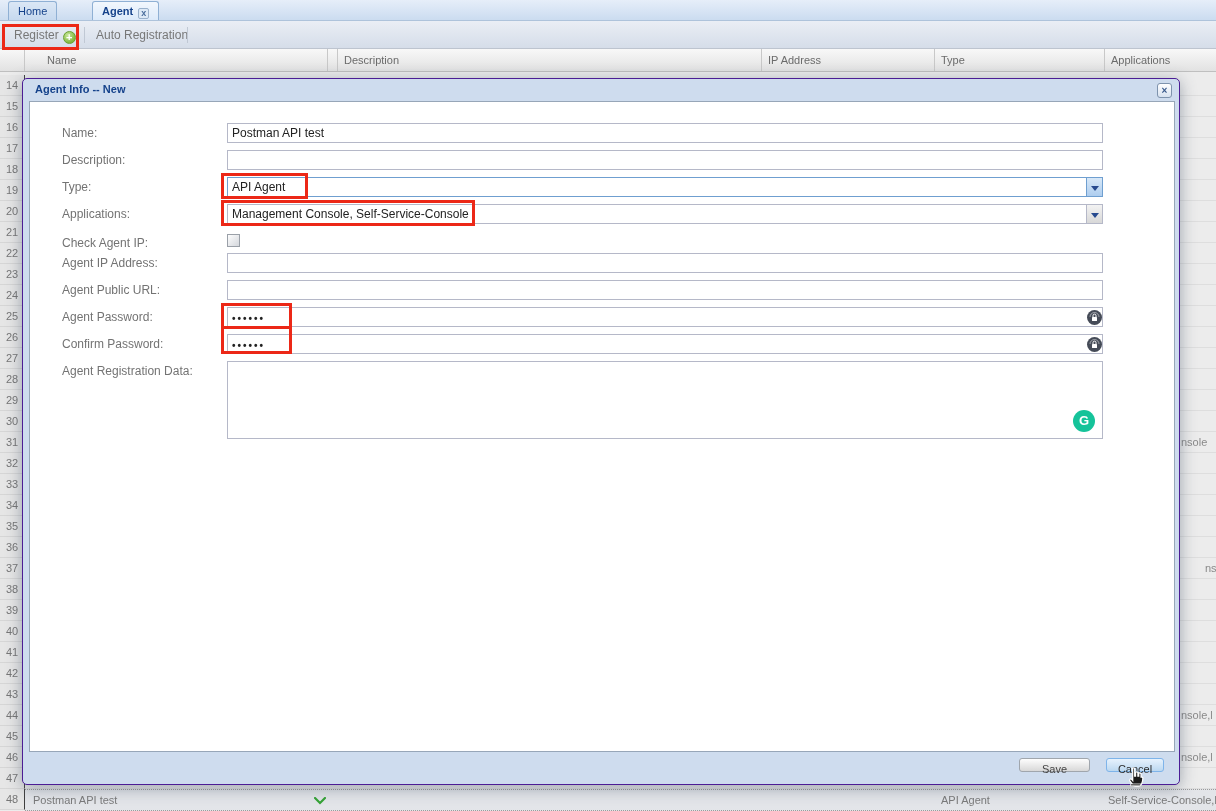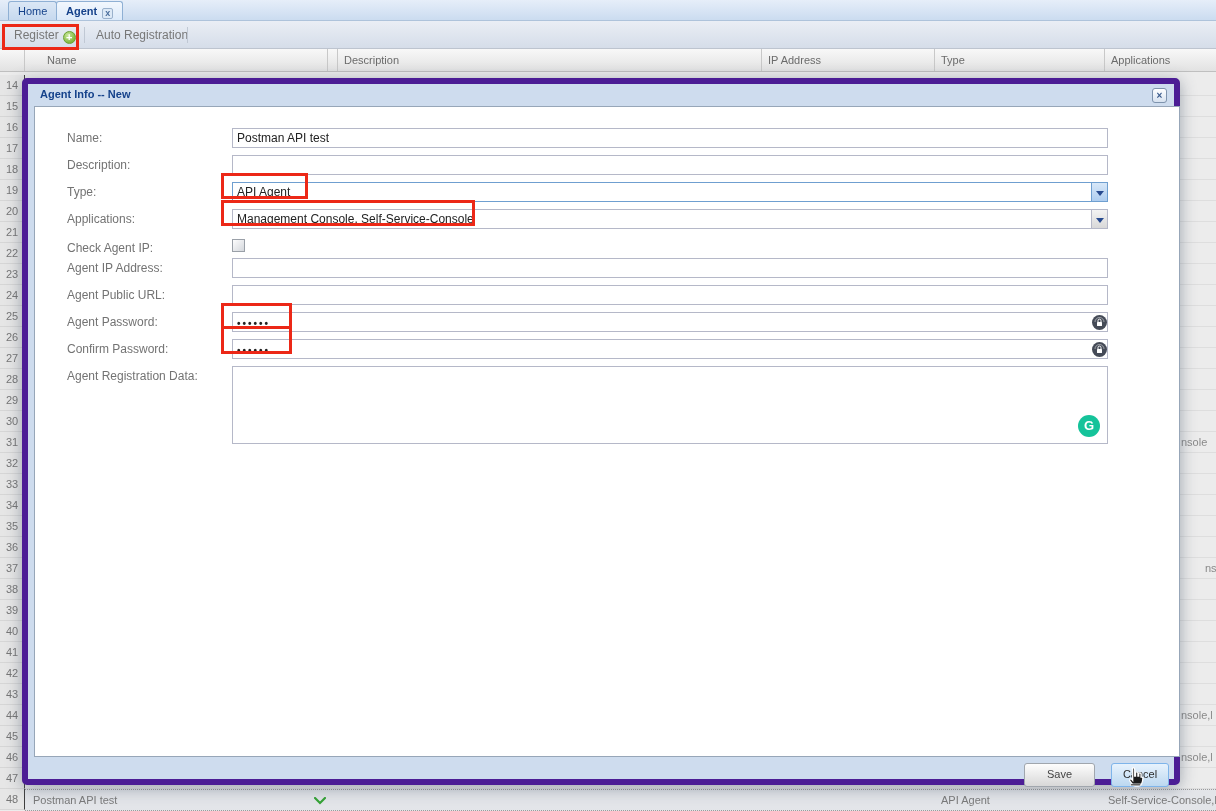--- a/index.html
+++ b/index.html
@@ -5,21 +5,21 @@
   * { margin:0; padding:0; box-sizing:border-box; }
   html,body { width:1216px; height:811px; overflow:hidden; }
   body { font-family:"Liberation Sans","DejaVu Sans",sans-serif; background:#ececec; position:relative; }
 
   
   .tabbar { position:absolute; left:0; top:0; width:1216px; height:21px;
     background:linear-gradient(#e6eef9,#cbdcf0); border-bottom:1px solid #aec3db; }
   .tab { position:absolute; top:1px; height:19px; border:1px solid #8fb0d4; border-bottom:none;
     border-radius:3px 3px 0 0; font-size:11px; color:#15428b; line-height:18px; padding:0 9px;
     background:linear-gradient(#dbe7f5,#c6d9ef); cursor:pointer; }
-  .tab.active { background:linear-gradient(#f2f7fd,#dceafa); font-weight:bold; }
+  .tab.active { background:linear-gradient(#f2f7fd,#dceafa); font-weight:bold;margin-left:36px; }
   .tab-close { display:inline-block; width:11px; height:11px; margin-left:5px; vertical-align:-1px;
     border:1px solid #9ab1cc; border-radius:2px; background:#dde9f6; color:#4a6d9c; font-size:9px;
     line-height:9px; text-align:center; }
 
   
   .toolbar { position:absolute; left:0; top:21px; width:1216px; height:28px;
     background:linear-gradient(#eaeef5,#d5dde9); border-bottom:1px solid #bdc4cf; }
   .tbtn { position:absolute; top:4px; height:21px; line-height:20px; font-size:12px; color:#777;
     padding:0 6px; border-radius:3px; cursor:pointer; }
   .tsep { position:absolute; top:6px; width:1px; height:16px; background:#c0c8d4; }
@@ -49,21 +49,21 @@
   .frag { position:absolute; left:1181px; height:21px; line-height:21px; font-size:11px; color:#8a8a8a; white-space:nowrap; }
 
   .lastrow { position:absolute; left:25px; top:717px; width:1191px; height:22px; background:#e3e5e9;
     border-top:1px dotted #9b9b9b; border-bottom:1px dotted #9b9b9b; cursor:pointer; }
   .lr-cell { position:absolute; top:0; height:21px; line-height:21px; font-size:11px; color:#7a7a7a; white-space:nowrap; overflow:hidden; }
   .chev { position:absolute; left:289px; top:7px; width:12px; height:8px; }
   .chev svg { display:block; }
 
   
   .dialog { position:absolute; left:22px; top:78px; width:1158px; height:707px;
-    background:#cedcee; border:6px solid #4c1d95; border-radius:5px;
+    background:#cedcee; border:1px solid #4c1d95; border-radius:5px;
     box-shadow:0 3px 16px rgba(60,75,95,.45); z-index:10; }
   .dlg-title { position:absolute; left:12px; top:4px; font-size:11px; font-weight:bold; color:#15428b; }
   .dlg-close { position:absolute; right:7px; top:4px; width:15px; height:15px; border:1px solid #7e93ad;
     border-radius:3px; background:linear-gradient(#ffffff,#d7e2f0); color:#3a5a8c; font-weight:bold;
     font-size:10px; line-height:13px; text-align:center; cursor:pointer; }
   .dlg-body { position:absolute; left:6px; top:22px; width:1146px; height:651px; background:#fff;
     border:1px solid #97a6b8; }
 
   .flabel { position:absolute; left:32px; width:165px; height:20px; line-height:20px; font-size:12px; color:#737373; }
   .ffield { position:absolute; left:197px; width:876px; height:20px; border:1px solid #b5b8c8;
@@ -79,21 +79,21 @@
     background:linear-gradient(135deg,#fdfdfd,#d4d7dc); cursor:pointer; }
   .ftextarea { position:absolute; left:197px; top:259px; width:876px; height:78px; border:1px solid #b5b8c8;
     resize:none; font-family:"Liberation Sans","DejaVu Sans",sans-serif; font-size:12px; }
 
   .pwd-ext-icon { position:absolute; left:1057px; width:15px; height:15px; border-radius:50%;
     background:#454b57; cursor:pointer; }
   .pwd-ext-icon svg { display:block; }
   .grammarly { position:absolute; left:1043px; top:308px; width:22px; height:22px; border-radius:50%;
     background:#15c39a; color:#fff; font-weight:bold; font-size:13px; line-height:22px; text-align:center; cursor:pointer; }
 
-  .dlg-btn { position:absolute; height:24px; border:1px solid #a0a6ad; border-radius:3px;
+  .dlg-btn { position:absolute; height:14px; border:1px solid #a0a6ad; border-radius:3px;
     background:linear-gradient(#fdfdfd,#d8d8d8); font-size:11px; color:#444; text-align:center;
     line-height:20px; cursor:pointer; }
   .btn-save { left:996px; top:679px; width:71px; }
   .btn-cancel { left:1083px; top:679px; width:58px; border-color:#7eb4ea;
     background:linear-gradient(#e7f2fd,#bcd8f0); color:#2b2b2b; }
 
   
   .redbox { position:absolute; border:3px solid #ec2817; z-index:20; pointer-events:none; }
   .rb-register { left:2px;  top:24px;  width:77px;  height:26px; }
   .rb-type     { left:221px;top:173px; width:87px;  height:26px; }

